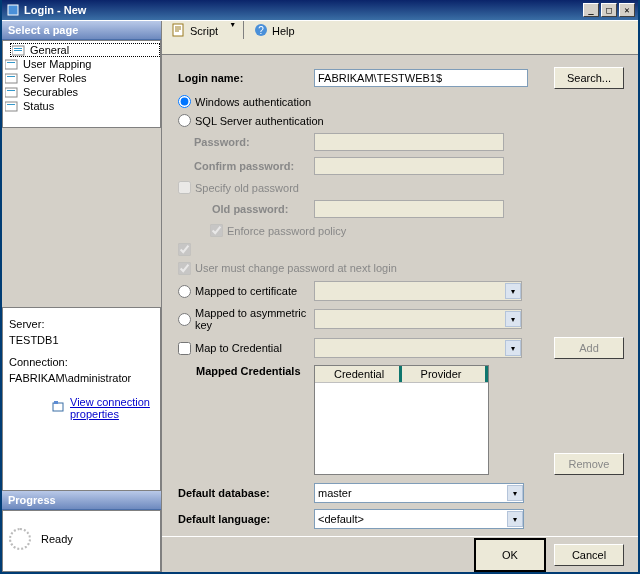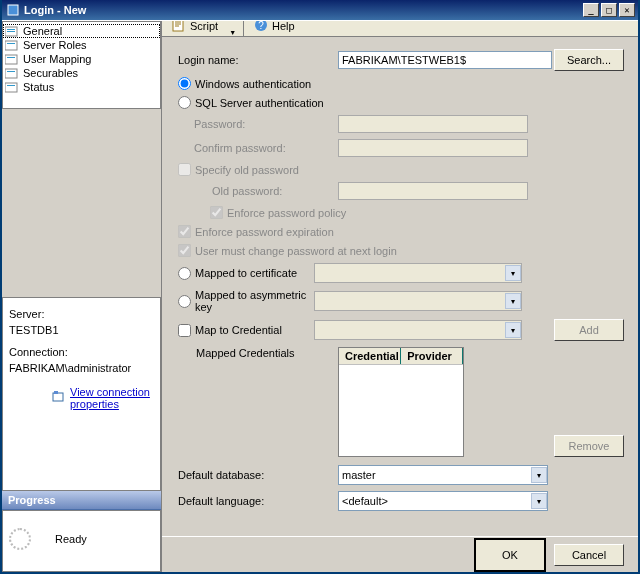--- a/index.html
+++ b/index.html
@@ -73,54 +73,55 @@
   }
   .page-item {
     padding: 1px 2px;
     display: flex;
     align-items: center;
     gap: 4px;
   }
   .page-item.selected {
     outline: 1px dotted #000;
     outline-offset: -1px;
+    margin-left: 7px;
   }
   .page-icon { width: 14px; height: 12px; display: inline-flex; }
   .conn-box {
     background: #fff;
     border: 1px solid #808080;
     padding: 6px;
     flex: 1;
     overflow: hidden;
     margin-top: 8px;
   }
   .conn-box p { margin: 4px 0; }
   .link { color: #0000cc; text-decoration: underline; cursor: pointer; }
   .progress-box {
     background: #fff;
     border: 1px solid #808080;
     padding: 6px 6px 10px 6px;
     display: flex;
     align-items: center;
-    gap: 24px;
+    gap: 10px;
     height: 62px;
   }
   .spinner {
     width: 22px; height: 22px; border: 2px dotted #bbb; border-radius: 50%;
   }
   .mainpane {
     flex: 1;
     display: flex;
     flex-direction: column;
     background: #d4d0c8;
   }
   .toolbar {
-    height: 16px;
+    height: 34px;
     border-bottom: 1px solid #808080;
-    display: flex; align-items: flex-end;
+    display: flex; align-items: flex-start;
     padding: 0 4px;
     gap: 2px;
     background: #ece9d8;
   }
   .tbtn {
     display: flex; align-items: center; gap: 4px;
     padding: 2px 6px;
     cursor: default;
   }
   .tsep { width:1px; height:18px; background:#808080; margin:0 2px; }
@@ -128,21 +129,21 @@
   .form {
     flex: 1;
     padding: 12px 14px 6px 16px;
     overflow: hidden;
   }
   .row {
     display: flex;
     align-items: center;
     margin-bottom: 6px;
   }
-  .row .lbl { width: 160px; flex-shrink: 0; }
+  .row .lbl { width: 136px; flex-shrink: 0; font-weight: bold; }
   .row.sub .lbl { padding-left: 16px; }
   .row.sub2 .lbl { padding-left: 34px; }
   .txt {
     width: 190px;
     height: 18px;
     border: 1px solid #7f9db9;
     background: #fff;
     padding: 1px 3px;
     font-family: inherit;
     font-size: 11px;
@@ -187,24 +188,23 @@
     background: #fff;
     height: 110px;
     display: flex; flex-direction: column;
   }
   .cred-hdr {
     display: flex;
     background: #ece9d8;
     border-bottom: 1px solid #c0c0c0;
   }
   .cred-hdr div {
-    padding: 2px 6px;
-    border-right: 1px solid #0f766e;
+    padding: 2px 19px;
+    border-right: 3px solid #0f766e;
     font-size: 11px;
-    font-weight: bold;
   }
   .footer {
     height: 36px;
     display: flex;
     align-items: center;
     justify-content: flex-end;
     gap: 8px;
     padding: 0 14px;
     border-top: 1px solid #fff;
   }
@@ -221,48 +221,49 @@
         </svg>
     </span>
     <span class="title">Login - New</span>
     <span class="winbtn">_</span>
     <span class="winbtn">□</span>
     <span class="winbtn">✕</span>
   </div>
 
   <div class="body">
     <div class="sidebar">
+      <div class="sec-header">Select a page</div>
       <div class="pagelist">
         <div class="page-item selected">
           <span class="page-icon">
               <svg width="14" height="12">
                 <rect x="0" y="2" width="12" height="9" fill="#fff" stroke="#888"></rect>
                 <rect x="2" y="4" width="8" height="1" fill="#39c"></rect>
                 <rect x="2" y="6" width="8" height="1" fill="#39c"></rect>
               </svg>
             </span>
           <span>General</span>
         </div>
         <div class="page-item">
           <span class="page-icon">
               <svg width="14" height="12">
                 <rect x="0" y="2" width="12" height="9" fill="#fff" stroke="#888"></rect>
                 <rect x="2" y="4" width="8" height="1" fill="#39c"></rect>
               </svg>
             </span>
-          <span>Server Roles</span>
+          <span>User Mapping</span>
         </div>
         <div class="page-item">
           <span class="page-icon">
               <svg width="14" height="12">
                 <rect x="0" y="2" width="12" height="9" fill="#fff" stroke="#888"></rect>
                 <rect x="2" y="4" width="8" height="1" fill="#39c"></rect>
               </svg>
             </span>
-          <span>User Mapping</span>
+          <span>Server Roles</span>
         </div>
         <div class="page-item">
           <span class="page-icon">
               <svg width="14" height="12">
                 <rect x="0" y="2" width="12" height="9" fill="#fff" stroke="#888"></rect>
                 <rect x="2" y="4" width="8" height="1" fill="#39c"></rect>
               </svg>
             </span>
           <span>Securables</span>
         </div>
@@ -361,25 +362,24 @@
         </div>
         <div class="row sub">
           <label style="display:flex;align-items:center;margin-left:32px;">
             <input type="checkbox" class="chk" disabled="" checked="" style="">
             <span class="dis">Enforce password policy</span>
           </label>
         </div>
         <div class="row sub">
           <label style="display:flex;align-items:center;">
             <input type="checkbox" class="chk" disabled="" checked="" style="">
-            <span class="dis">Enforce password expiration</span>
-          </label>
-        </div>
-        <div class="row sub">
-          <label style="display:flex;align-items:center;">
+          </label>
+        </div>
+        <div class="row sub">
+          <label style="display:flex;">
             <input type="checkbox" class="chk" disabled="" checked="" style="">
             <span class="dis">User must change password at next login</span>
           </label>
         </div>
 
         <div class="row">
           <label style="display:flex;align-items:center;width:136px;">
             <input type="radio" class="radio" name="mapping" style="">
             <span>Mapped to certificate</span>
           </label>

